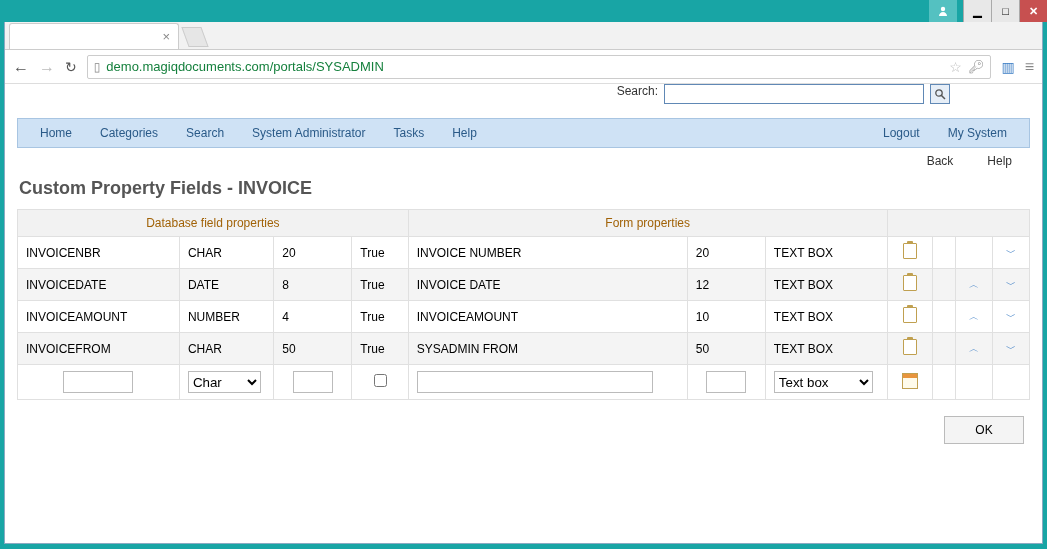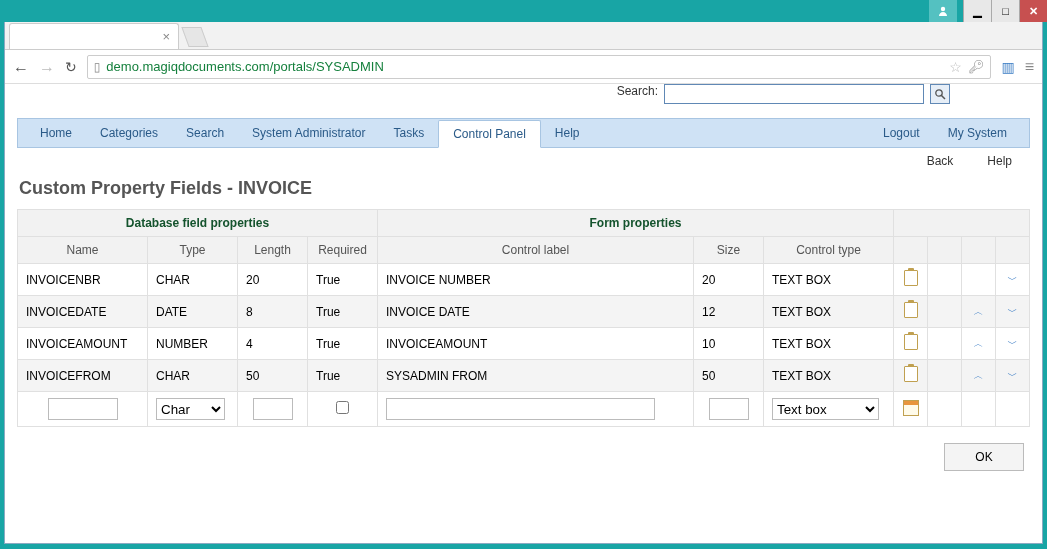--- a/index.html
+++ b/index.html
@@ -43,21 +43,21 @@
 
   .sub-links { height:26px; display:flex; justify-content:flex-end; align-items:center; gap:34px; font-size:12px; color:#444; padding-right:18px;}
   .sub-links a { color:#333; text-decoration:none; cursor:pointer;}
 
   h2.page-title { font-size:18px; font-weight:600; color:#555; padding:4px 2px 10px 2px;}
 
   
   .grid { border:1px solid #d6d6d6; border-collapse:collapse; width:100%; font-size:12px;}
   .grid th, .grid td { border:1px solid #e0e0e0; padding:6px 8px; text-align:left;}
   .grid thead th { background:#f2f2f2; font-weight:normal; color:#555; text-align:center;}
-  .grid .group-header th { background:#f2f2f2; font-weight:bold; color:#14532d; text-align:center;margin-top:28px;}
+  .grid .group-header th { background:#f2f2f2; font-weight:normal; color:#a16207; text-align:center;margin-top:28px;}
   .grid tbody tr:nth-child(odd) td { background:#fff;}
   .grid tbody tr:nth-child(even) td { background:#f4f4f4;}
   .grid td.center, .grid th.center { text-align:center;}
   .clipboard-icon { width:14px; height:16px; display:inline-block; background:#fff; border:1px solid #c0a050; border-radius:1px; position:relative;}
   .clipboard-icon::before { content:""; position:absolute; top:-3px; left:3px; width:6px; height:3px; background:#c0a050; border-radius:1px;}
   .arrow-up { color:#3a7cc4; font-size:10px; cursor:pointer;}
   .arrow-down { color:#3a7cc4; font-size:10px; cursor:pointer;}
   .grid input[type="text"] { width:90%; height:22px; border:1px solid #bbb; padding:0 4px;}
   .grid select { width:95%; height:22px; border:1px solid #bbb; background:#fff;}
   .grid input[type="checkbox"] { transform:scale(1);}
@@ -122,53 +122,39 @@
           </svg>
       </div>
     </div>
 
     <div class="menu-bar">
       <div class="mi">Home</div>
       <div class="mi">Categories</div>
       <div class="mi">Search</div>
       <div class="mi">System Administrator</div>
       <div class="mi">Tasks</div>
-      <div class="mi active">Control Panel</div>
       <div class="mi">Help</div>
       <div class="spacer"></div>
       <div class="mi">Logout</div>
       <div class="mi">My System</div>
     </div>
 
     <div class="sub-links">
       <a>Back</a>
       <a>Help</a>
     </div>
 
     <h2 class="page-title">Custom Property Fields - INVOICE</h2>
 
     <table class="grid">
       <thead>
         <tr class="group-header">
           <th colspan="4">Database field properties</th>
           <th colspan="3">Form properties</th>
           <th colspan="4"></th>
-        </tr>
-        <tr>
-          <th style="width:130px">Name</th>
-          <th style="width:90px">Type</th>
-          <th style="width:70px">Length</th>
-          <th style="width:70px">Required</th>
-          <th>Control label</th>
-          <th style="width:70px">Size</th>
-          <th style="width:130px">Control type</th>
-          <th style="width:34px"></th>
-          <th style="width:34px"></th>
-          <th style="width:34px"></th>
-          <th style="width:34px"></th>
         </tr>
       </thead>
       <tbody id="grid-body">
           <tr>
     <td>INVOICENBR</td>
     <td>CHAR</td>
     <td>20</td>
     <td>True</td>
     <td>INVOICE NUMBER</td>
     <td>20</td>

